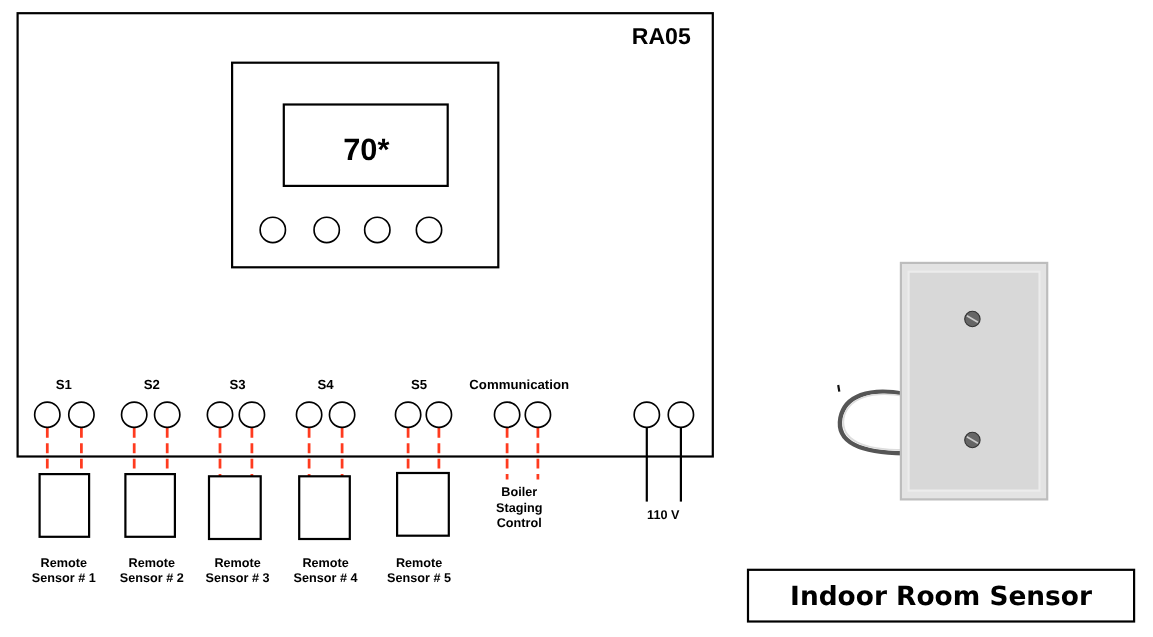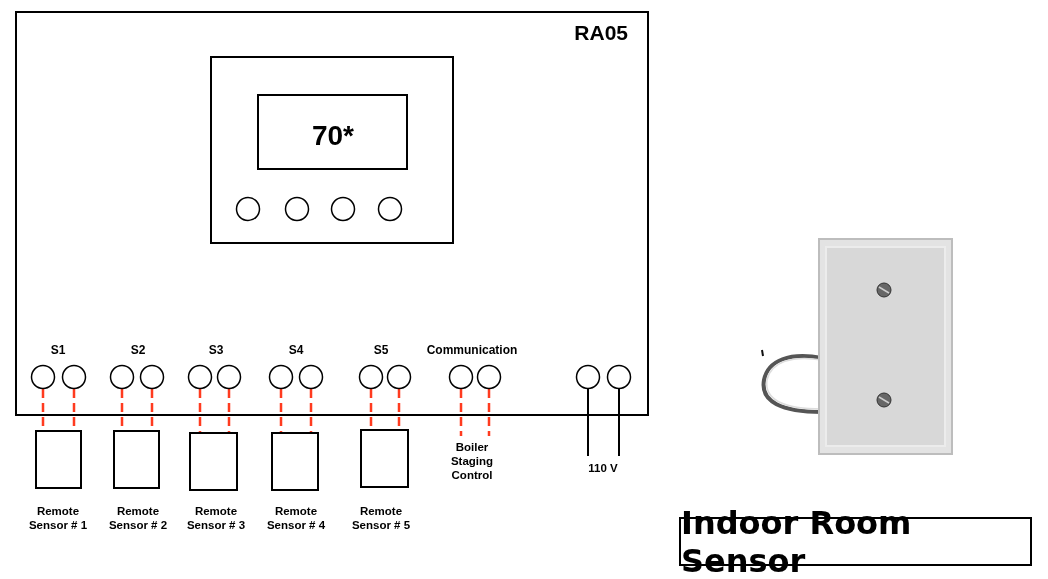--- a/index.html
+++ b/index.html
@@ -1,20 +1,20 @@
 <!DOCTYPE html>
 <html><head>
 <meta charset="utf-8">
 <style>
   html, body { margin:0; padding:0; background:#fff; }
   body { width:1048px; height:579px; position:relative; overflow:hidden; font-family:"Liberation Sans", sans-serif; }
   svg { position:absolute; left:0; top:0; }
   .lbl { font-family:"Liberation Sans", sans-serif; font-weight:bold; fill:#000; }
   #caption-box { position:absolute; left:679px; top:517px; width:353px; height:49px; border:2px solid #000; box-sizing:border-box;
-    display:flex; align-items:center; justify-content:center; font-family:"DejaVu Sans", sans-serif; font-size:32px; font-weight:bold; color:#000; }
+    display:flex; align-items:center; justify-content:center; font-family:"DejaVu Sans", sans-serif; font-size:24px; font-weight:bold; color:#000; }
 </style>
 </head>
 <body>
 
 <svg id="diagram" width="1048" height="579" viewBox="0 0 1048 579">
 
   <rect x="16" y="12" width="632" height="403" fill="#fff" stroke="#000" stroke-width="2"></rect>
   <text class="lbl" x="628" y="40" font-size="21" text-anchor="end">RA05</text>
 
   <rect x="211" y="57" width="242" height="186" fill="#fff" stroke="#000" stroke-width="2"></rect>

